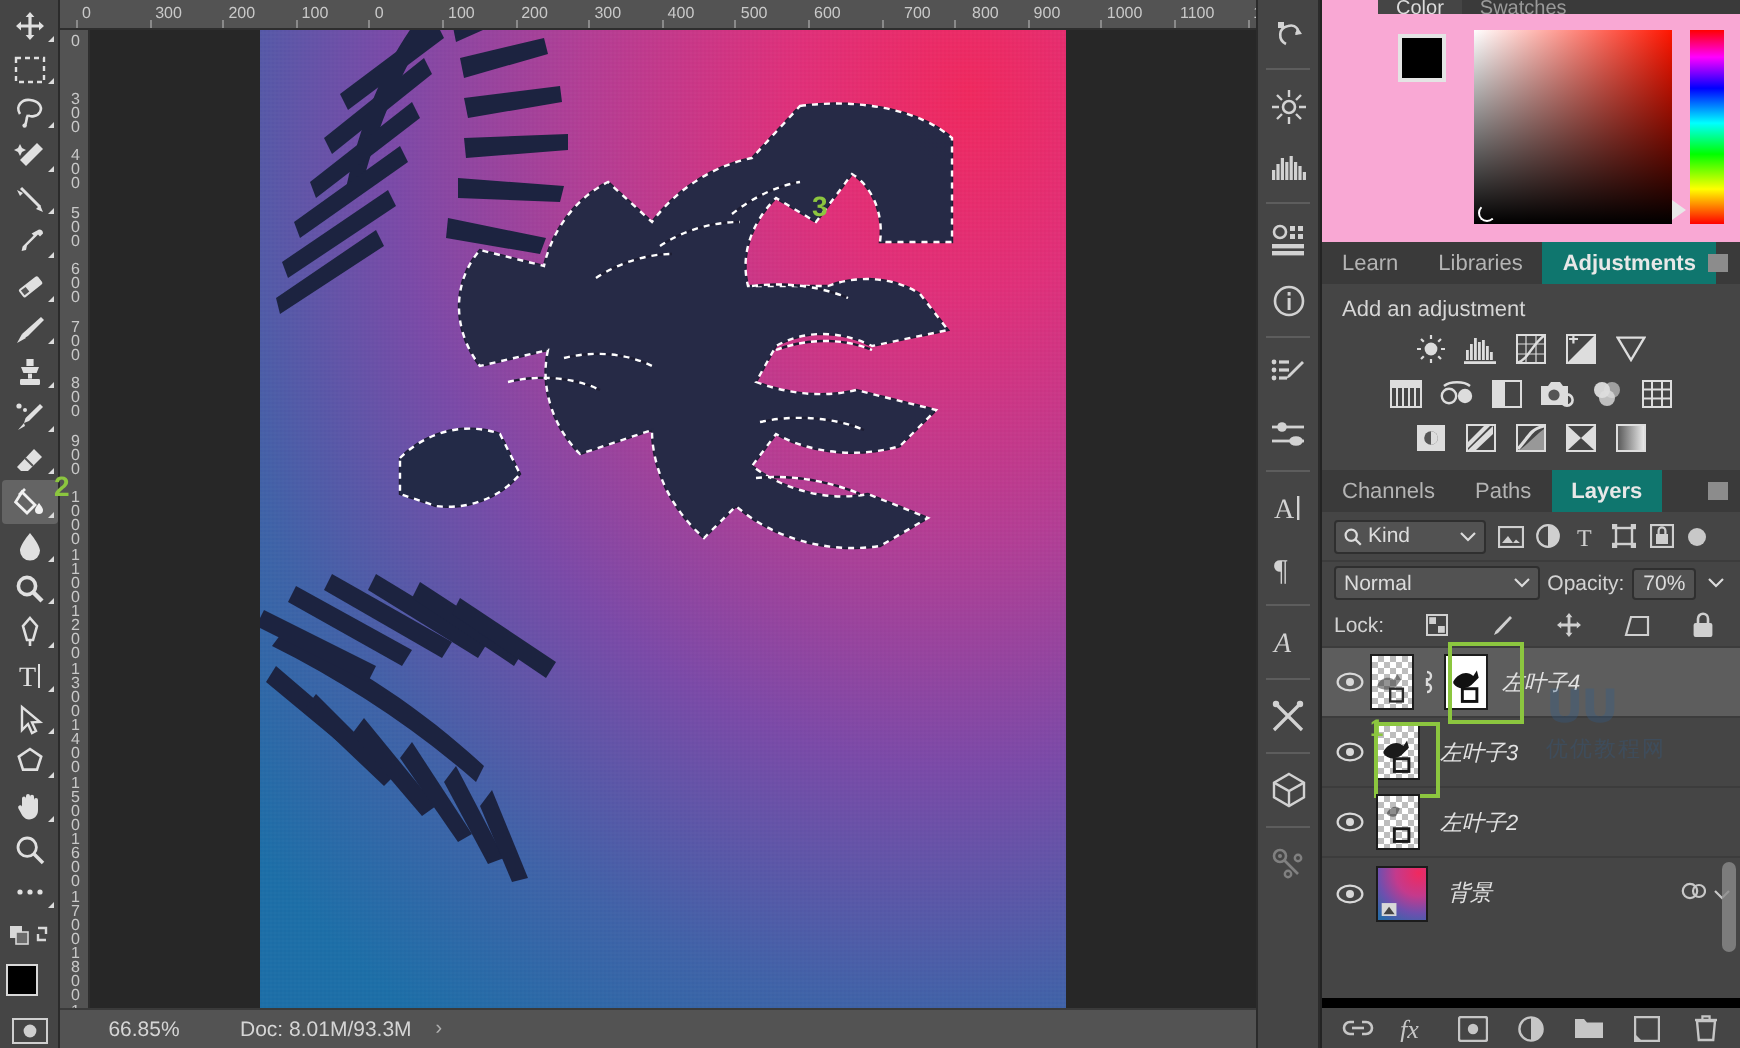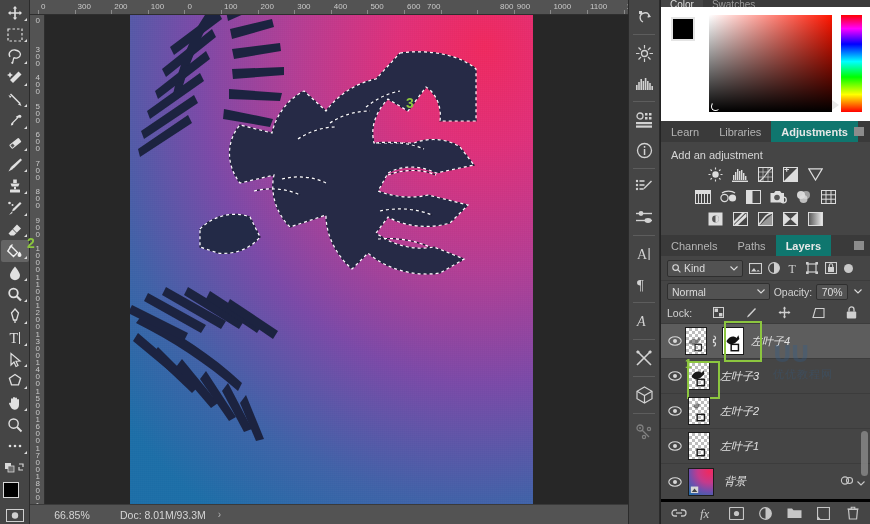--- a/index.html
+++ b/index.html
@@ -110,21 +110,21 @@
   .dock-icon {
     width:30px; height:30px; display:flex; align-items:center; justify-content:center;
     color:#d2d2d2;
   }
   .dock-sep { width:22px; height:1px; background:#5d5d5d; margin:3px 0; }
 
   
   .panels { position:absolute; left:661px; top:0; width:209px; height:524px; background:#3a3a3a; }
 
   
-  .color-panel { position:absolute; left:0; top:0; width:209px; height:121px; background:#ffffff; }
+  .color-panel { position:absolute; left:0; top:0; width:209px; height:121px; background:#f9a8d4;padding-left:28px; }
   .color-tabs {
     height:7px; display:flex; align-items:flex-end; background:#3a3a3a;
     font-size:10px; color:#9a9a9a; overflow:hidden;
   }
   .color-tabs .ct { padding:0 9px; height:7px; line-height:9px; }
   .color-tabs .ct.active { background:#454545; color:#dcdcdc; }
   .cp-body { position:relative; height:114px; padding:8px; display:flex; }
   .cp-swatch { position:relative; width:38px; height:40px; flex:0 0 38px; }
   .cp-swatch .fg {
     position:absolute; left:2px; top:2px; width:24px; height:24px;
@@ -228,21 +228,21 @@
     background:radial-gradient(120% 110% at 85% 10%, #f0295f 0%, #c43a8c 40%, #6f4fae 70%, #2a6aa8 100%);
   }
   .thumb.maskthumb { background:#ffffff; }
   .thumb svg { position:absolute; inset:0; }
   .link-ic { width:12px; display:flex; align-items:center; justify-content:center; color:#d8d8d8; }
   .layer-name { margin-left:7px; font-size:11px; color:#e2e2e2;font-style:italic; }
   .hl-box { position:absolute; border:2px solid #8cc63f; pointer-events:none; }
 
   .layer-footer {
     position:absolute; left:0; bottom:0; width:209px; height:25px;
-    background:#454545; border-top:3px solid #000000;
+    background:#454545; border-top:5px solid #000000;
     display:flex; align-items:center; justify-content:center; gap:13px;
   }
   .foot-ic { width:16px; height:16px; display:flex; align-items:center; justify-content:center; color:#c6c6c6; }
 
   .panel-scroll {
     position:absolute; right:2px; top:196px; width:7px; height:45px;
     background:#8a8a8a; border-radius:4px; opacity:.8;
   }
 
   .watermark {
@@ -441,23 +441,23 @@
       <span class="tk" style="left: 230.6px;">200</span>
       <i class="tick" style="left: 227.6px;"></i>
       <span class="tk" style="left: 267.2px;">300</span>
       <i class="tick" style="left: 264.2px;"></i>
       <span class="tk" style="left: 303.8px;">400</span>
       <i class="tick" style="left: 300.8px;"></i>
       <span class="tk" style="left: 340.4px;">500</span>
       <i class="tick" style="left: 337.4px;"></i>
       <span class="tk" style="left: 377px;">600</span>
       <i class="tick" style="left: 374px;"></i>
-      <span class="tk" style="left: 397px;">700</span>
+      <span class="tk" style="left: 422px;">700</span>
       <i class="tick" style="left: 410.6px;"></i>
-      <span class="tk" style="left: 470px;">800</span>
+      <span class="tk" style="left: 456px;">800</span>
       <i class="tick" style="left: 447.2px;"></i>
       <span class="tk" style="left: 486.8px;">900</span>
       <i class="tick" style="left: 483.8px;"></i>
       <span class="tk" style="left: 523.4px;">1000</span>
       <i class="tick" style="left: 520.4px;"></i>
       <span class="tk" style="left: 560px;">1100</span>
       <i class="tick" style="left: 557px;"></i>
       <span class="tk" style="left: 596.6px;">1200</span>
       <i class="tick" style="left: 593.6px;"></i>
     </div>
@@ -1106,34 +1106,20 @@
           </span>
           <span class="thumb" style="margin-left:3px;">
             <svg viewBox="0 0 22 28">
                 <path d="M5 9 C7 6 10 5 12 7 L10 11 C8 12 6 11 5 10 Z" fill="#1a1a1a" opacity=".5"></path>
                 <rect x="9" y="18" width="8" height="7" fill="none" stroke="#1a1a1a" stroke-width="1.6"></rect>
               </svg>
           </span>
           <span class="layer-name" style="margin-left:10px;">左叶子2</span>
         </div>
 
-        <div class="layer-row">
-          <span class="eye">
-            <svg width="14" height="10" viewBox="0 0 14 10">
-                <ellipse cx="7" cy="5" rx="6.2" ry="4.2" fill="none" stroke="#d8d8d8" stroke-width="1.1"></ellipse>
-                <circle cx="7" cy="5" r="2" fill="#d8d8d8"></circle>
-              </svg>
-          </span>
-          <span class="thumb" style="margin-left:3px;">
-            <svg viewBox="0 0 22 28">
-                <rect x="9" y="18" width="8" height="7" fill="none" stroke="#1a1a1a" stroke-width="1.6"></rect>
-              </svg>
-          </span>
-          <span class="layer-name" style="margin-left:10px;">左叶子1</span>
-        </div>
 
         <div class="layer-row" style="border-bottom:none;">
           <span class="eye">
             <svg width="14" height="10" viewBox="0 0 14 10">
                 <ellipse cx="7" cy="5" rx="6.2" ry="4.2" fill="none" stroke="#d8d8d8" stroke-width="1.1"></ellipse>
                 <circle cx="7" cy="5" r="2" fill="#d8d8d8"></circle>
               </svg>
           </span>
           <span class="thumb gradthumb" style="margin-left:3px; width:26px; flex:0 0 26px;">
             <svg viewBox="0 0 26 28">

